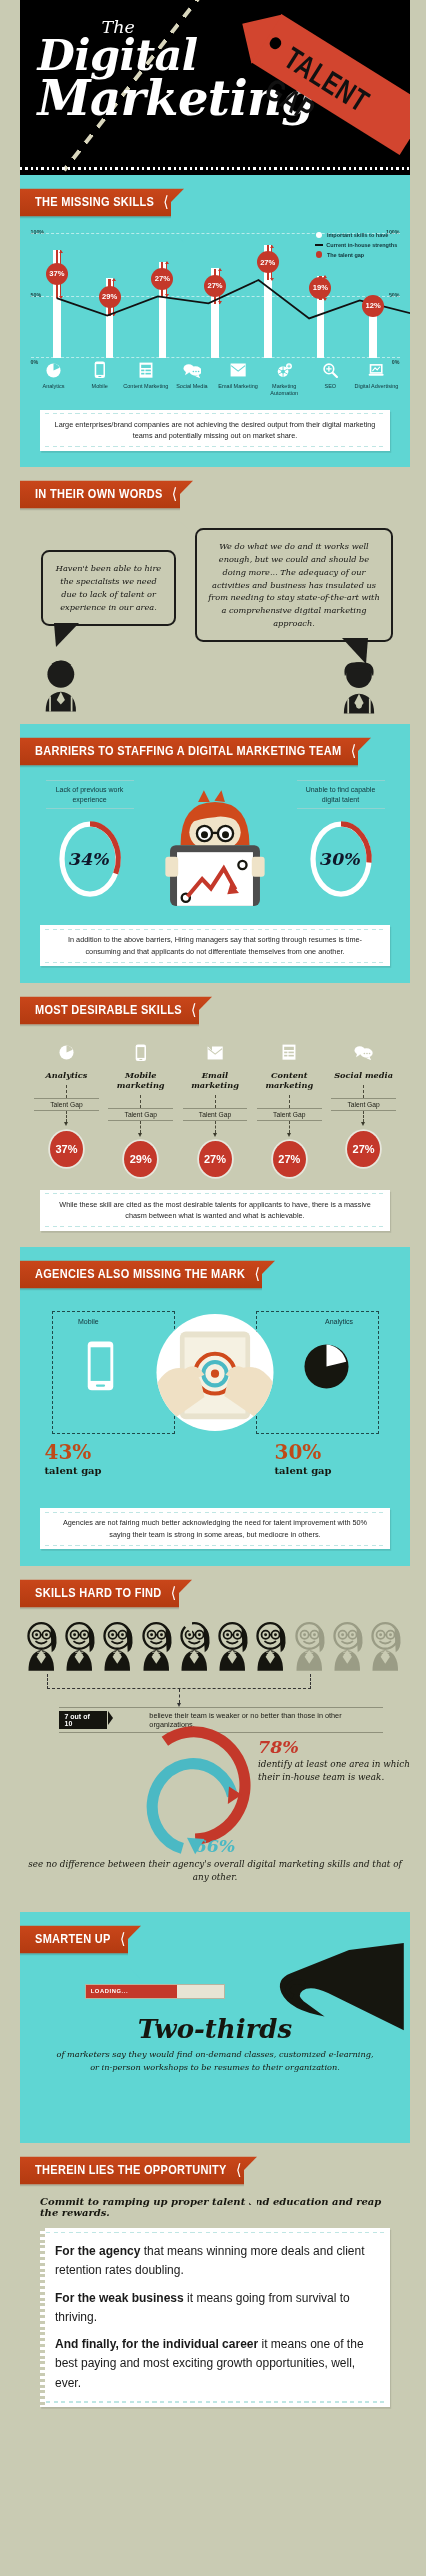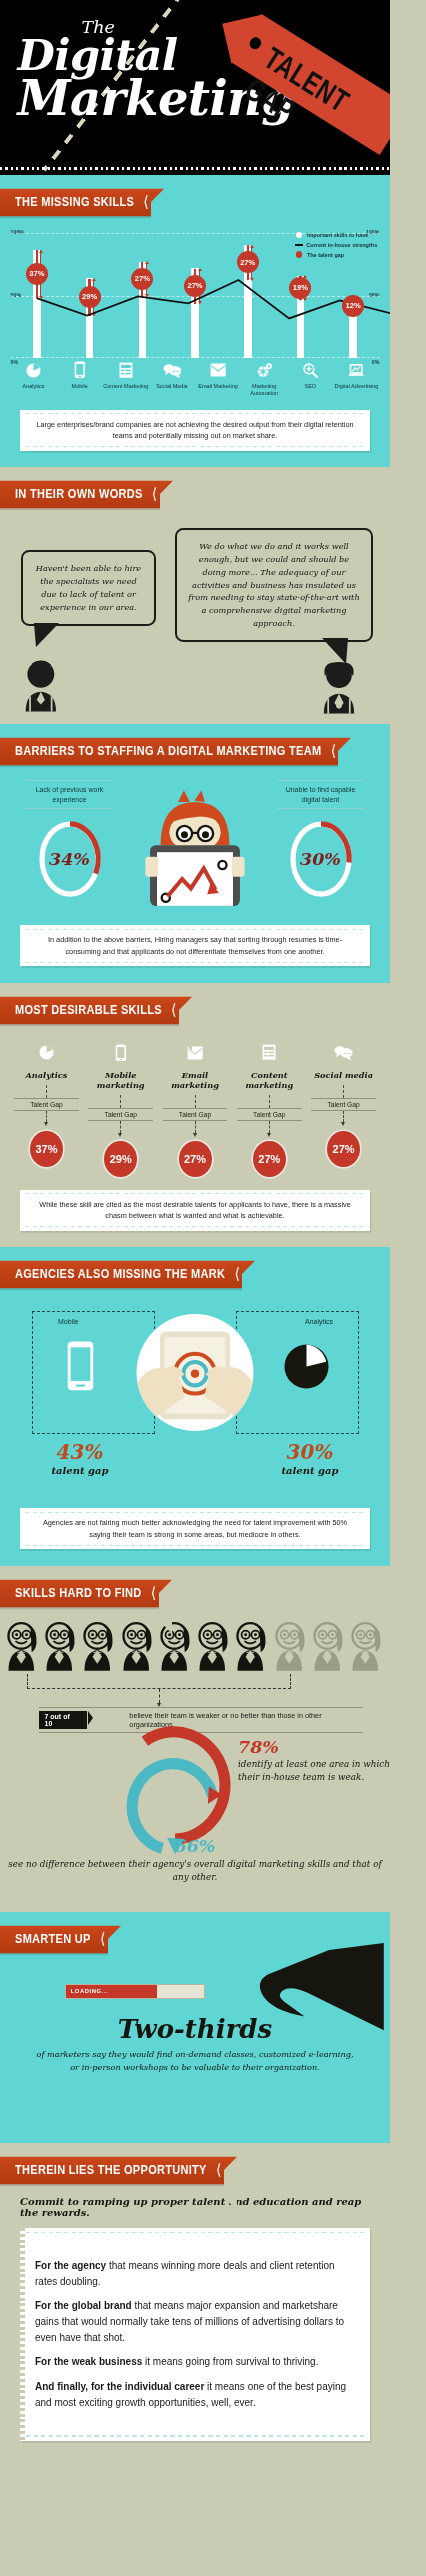--- a/index.html
+++ b/index.html
@@ -2,21 +2,21 @@
 <html style="font-size:9.3px"><head>
 <meta charset="utf-8">
 <style>
   * { box-sizing: border-box; margin: 0; padding: 0; }
   body {
     width: 426px;
     font-family: "Liberation Sans", sans-serif;
     background: #c9cbb3;
     color: #1a1a1a;
   }
-  .page { width: 390px; position: relative; overflow: hidden; }
+  .page { width: 390px; position: relative; overflow: hidden; margin-left: 20px; }
 
   
   .hero {
     background: #000;
     height: 175px;
     position: relative;
     overflow: hidden;
   }
   .hero-dash {
     position: absolute;
@@ -243,21 +243,21 @@
     font-size: 7px; line-height: 1.4; color: #12343a;
     border-top: 1.2px solid #8fd3d0; border-bottom: 1.2px solid #8fd3d0;
     padding: 3.5px 0; margin-bottom: 9.3px;
     width: 88px; margin-left: auto; margin-right: auto;
   }
   .donut { position: relative; width: 70px; height: 82px; margin: 0 auto; }
   .donut-val {
     position: absolute; left: 0; right: 0; top: 50%;
     transform: translateY(-50%);
     font-family: "DejaVu Serif", serif; font-style: italic; font-weight: bold;
-    font-size: 17.5px; color: #7f1d1d;
+    font-size: 17.5px; color: #0f172a;
   }
 
   
   .skills { display: flex; margin: 16.3px 9.3px 0 9.3px; }
   .skill { flex: 1; text-align: center; }
   .skill-icon { height: 28px; display: flex; align-items: center; justify-content: center; }
   .skill-name {
     font-family: "DejaVu Serif", serif; font-style: italic; font-weight: bold;
     font-size: 8.2px; line-height: 1.25; margin-top: 3.5px; color: #16160f;
   }
@@ -287,22 +287,22 @@
   .ag-box {
     position: absolute; top: 9.3px;
     width: 123px; height: 123px;
     border: 1.2px dashed #1e4a4a;
   }
   .ag-box.left { left: 31.5px; }
   .ag-box.right { right: 31.5px; }
   .ag-left-label { position: absolute; left: 58px; top: 16.3px; font-size: 7px; color: #123238; }
   .ag-right-label { position: absolute; right: 57px; top: 16.3px; font-size: 7px; color: #123238; }
   .ag-stat {
-    position: absolute; text-align: center;
-    font-family: "DejaVu Serif", serif; font-style: italic; font-weight: bold;
+    position: absolute; text-align: left;
+    font-family: "DejaVu Serif", serif; font-weight: bold;
   }
   .ag-stat .big { font-size: 20px; color: #bf4a18; }
   .ag-stat .sub { font-size: 10px; color: #16160f; margin-top: 1.2px; }
 
   .hand-circle {
     position: absolute;
     left: 50%; transform: translateX(-50%);
     top: 11.7px;
     width: 117px; height: 117px;
     border-radius: 50%;
@@ -393,22 +393,22 @@
 
   
   .opp-head {
     font-family: "DejaVu Serif", serif; font-style: italic; font-weight: bold;
     font-size: 10px; color: #16160f;
     margin: 13px 20px 0 20px;
   }
   .opp-box {
     background: #fff;
     margin: 10.5px 20px 0 20px;
-    padding: 30px 15px;
-    font-size: 10px; line-height: 1.6;
+    padding: 14px 15px;
+    font-size: 12px; line-height: 1.6;
     box-shadow: 1.2px 1.8px 0 rgba(0,0,0,.10);
     position: relative;
   }
   .opp-box:before, .opp-box:after {
     content: "";
     position: absolute; left: 5.8px; right: 5.8px; height: 1.2px;
     background: repeating-linear-gradient(to right, #bfe6e4 0 4.1px, transparent 4.1px 7.6px);
   }
   .opp-box:before { top: 4.1px; }
   .opp-box:after { bottom: 4.1px; }
@@ -608,21 +608,21 @@
               <rect x="3" y="2" width="24" height="18" fill="#fff"></rect>
               <rect x="6" y="5" width="18" height="12" fill="#5fd6d3"></rect>
               <path d="M8 15 L13 9 L17 13 L22 7" fill="none" stroke="#fff" stroke-width="2"></path>
               <rect x="1" y="20" width="28" height="4" rx="2" fill="#fff"></rect>
             </svg>
           </div>
           <div class="cat-label">Digital Advertising</div>
         </div>
       </div>
 
-    <div class="callout">Large enterprises/brand companies are not achieving the desired output from their digital retention teams and potentially missing out on market share.</div>
+    <div class="callout">Large enterprises/brand companies are not achieving the desired output from their digital marketing teams and potentially missing out on market share.</div>
   </div>
 
   <div class="sec sage">
     <div class="ribbon">
       <span>IN THEIR OWN WORDS</span>
       <span class="ribbon-chev">⟨</span>
     </div>
 
     <div class="quotes">
       <div class="bubble b1">
@@ -1026,38 +1026,37 @@
         <path d="M250 0 L250 150 L120 86 q-30 -14 -44 -4 q-10 8 2 18 l36 26 q-60 -10 -74 -40 q-10 -24 16 -34 l100 -40z" fill="#16160f"></path>
         <path d="M60 92 q-16 -8 -6 -20 q10 -10 26 -2" fill="none" stroke="#16160f" stroke-width="8"></path>
       </svg>
 
       <div class="loadbar">
         <div class="loadbar-fill"></div>
         <div class="loadbar-label">LOADING...</div>
       </div>
 
       <div class="two-thirds">Two-thirds</div>
-      <div class="two-sub">of marketers say they would find on-demand classes, customized e-learning, or in-person workshops to be valuable to their organization.</div>
+      <div class="two-sub">of marketers say they would find on-demand classes, customized e-learning, or in-person workshops to be resumes to their organization.</div>
     </div>
 
   </div>
 
   <div class="sec sage">
     <div class="ribbon">
       <span>THEREIN LIES THE OPPORTUNITY</span>
       <span class="ribbon-chev">⟨</span>
     </div>
 
     <div class="opp-head">Commit to ramping up proper talent and education and reap the rewards.</div>
 
     <div class="opp-box">
       <div class="zigzag"></div>
       <div id="opp-items">
           <div class="opp-item"><b>For the agency</b><span> that means winning more deals and client retention rates doubling.</span></div>
-          <div class="opp-item"><b>For the global brand</b><span> that means major expansion and marketshare gains that would normally take tens of millions of advertising dollars to even have that shot.</span></div>
           <div class="opp-item"><b>For the weak business</b><span> it means going from survival to thriving.</span></div>
           <div class="opp-item"><b>And finally, for the individual career</b><span> it means one of the best paying and most exciting growth opportunities, well, ever.</span></div>
         </div>
     </div>
     <div class="spacer"></div>
   </div>
 
 </div>
 
 

